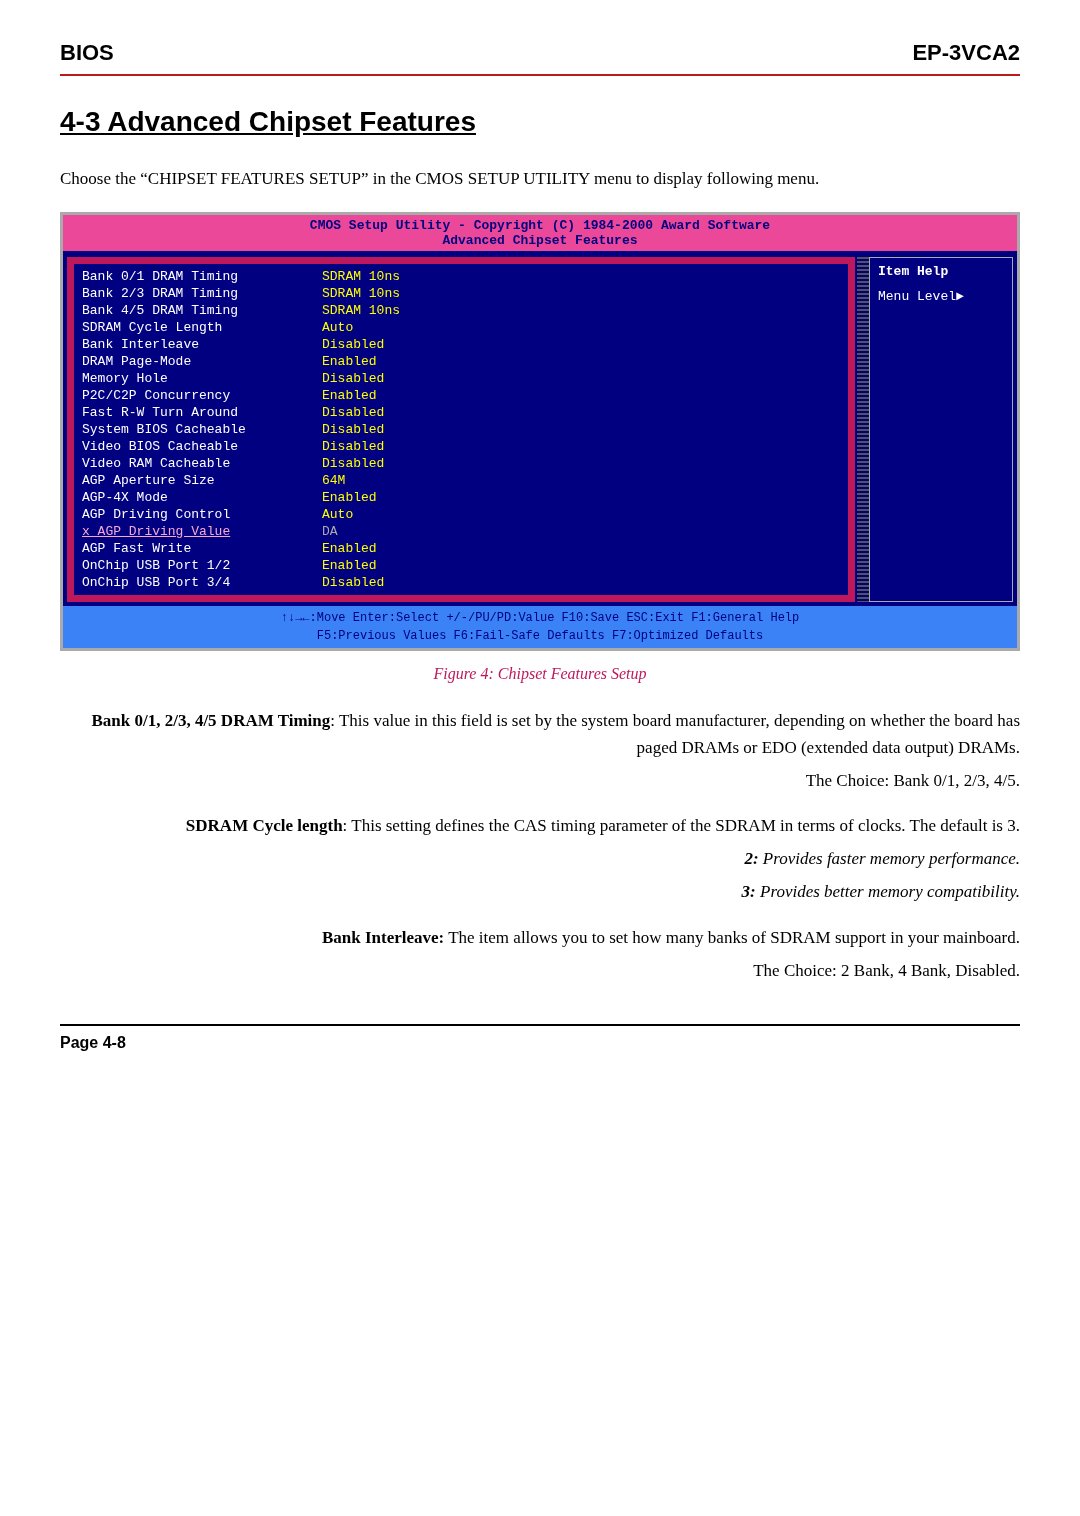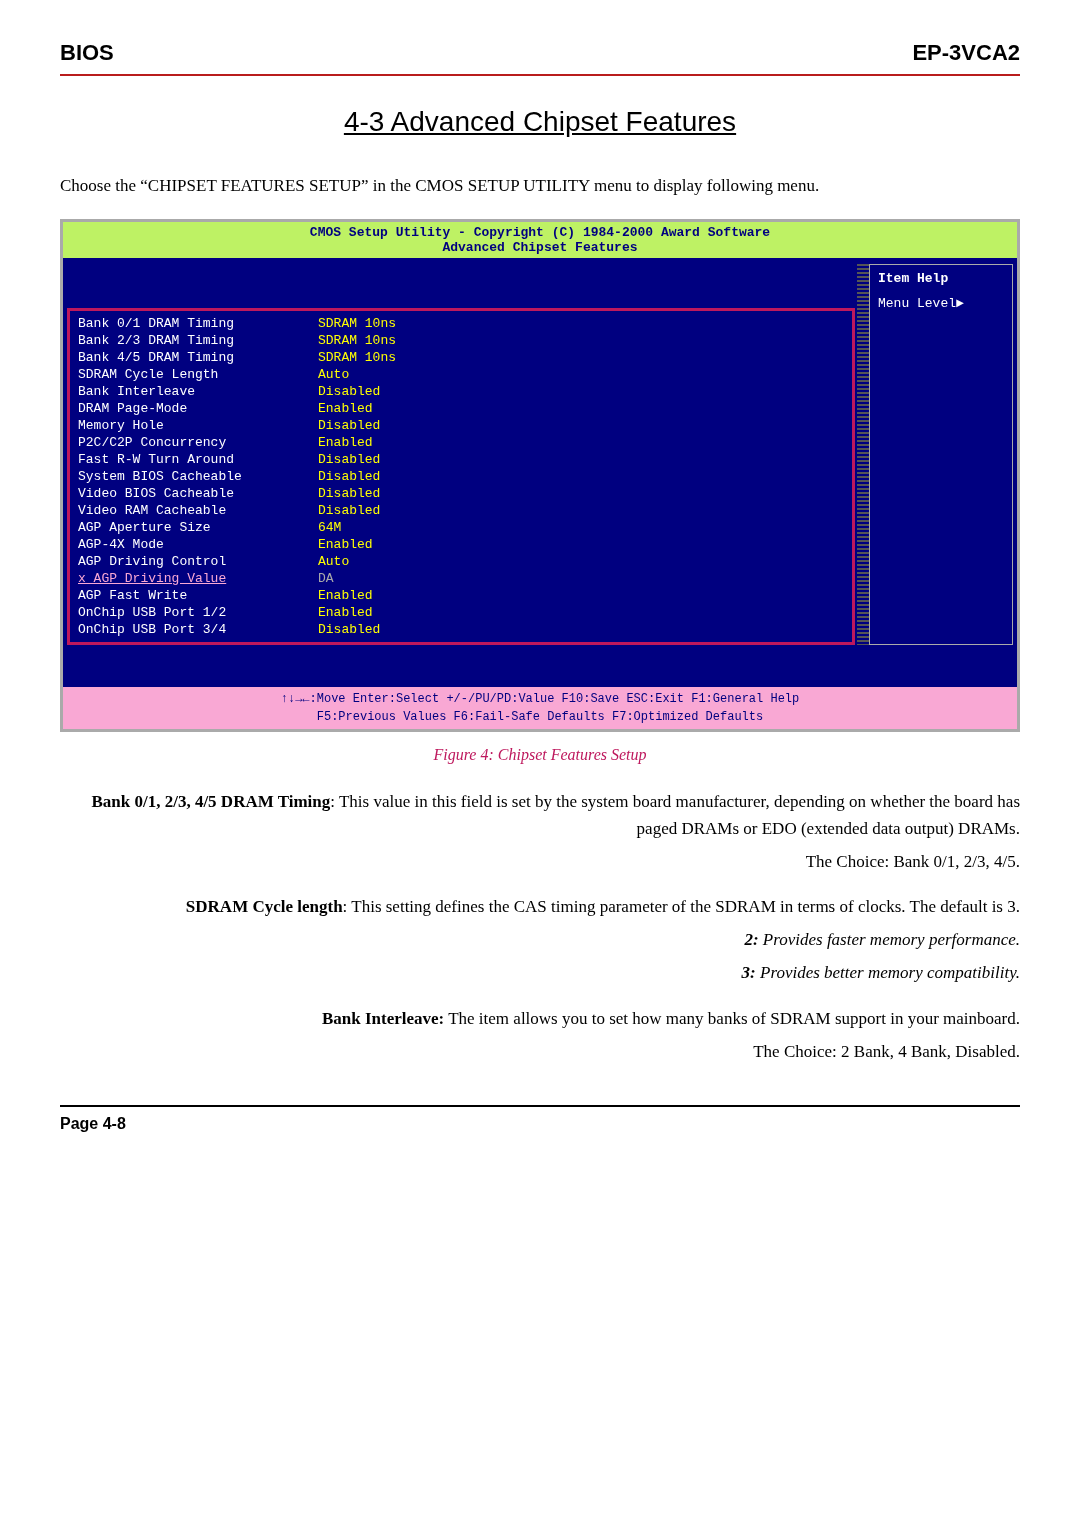--- a/index.html
+++ b/index.html
@@ -28,25 +28,24 @@
     }
     .header-right {
       font-size: 22px;
       font-weight: bold;
       font-family: Arial, sans-serif;
     }
 
     
     .section-title {
       font-size: 28px;
-      font-weight: normal;
+      font-weight: bold;
       font-family: Arial, sans-serif;
       text-decoration: underline;
-      margin-bottom: 35px;
-      text-align: center;
+      margin-bottom: 28px;
     }
 
     
     .intro-para {
       font-size: 17px;
       margin-bottom: 20px;
       line-height: 1.5;
     }
 
     
@@ -54,37 +53,36 @@
       background: #000080;
       border: 3px solid #aaa;
       color: #fff;
       font-family: 'Courier New', Courier, monospace;
       font-size: 13px;
       padding: 0;
       margin-bottom: 14px;
       width: 100%;
     }
     .bios-title-bar {
-      background: #bef264;
+      background: #ec4899;
       color: #000080;
       text-align: center;
       padding: 3px 0;
       font-weight: bold;
       font-size: 13px;
     }
     .bios-body {
       display: flex;
       padding: 6px 4px 4px 4px;
       gap: 0;
     }
     .bios-main {
       flex: 1;
-      border: 3px solid #be185d;
+      border: 7px solid #be185d;
       padding: 4px 8px;
-      margin-top: 44px;
     }
     .bios-help {
       width: 144px;
       border: 1px solid #aaa;
       padding: 6px 8px;
       display: flex;
       flex-direction: column;
       align-items: flex-start;
     }
     .bios-help-title {
@@ -134,28 +132,27 @@
       width: 12px;
       background: repeating-linear-gradient(
         to bottom,
         #555 0px, #555 2px,
         #000080 2px, #000080 4px
       );
       margin-left: 2px;
     }
 
     .bios-footer {
-      background: #f9a8d4;
+      background: #3b82f6;
       color: #000080;
       text-align: center;
       font-size: 12px;
       padding: 3px 4px;
       line-height: 1.5;
       font-family: 'Courier New', Courier, monospace;
-      margin-top: 38px;
     }
 
     
     .figure-caption {
       text-align: center;
       font-style: italic;
       font-size: 16px;
       margin-bottom: 24px;
       color: #be185d;
     }

